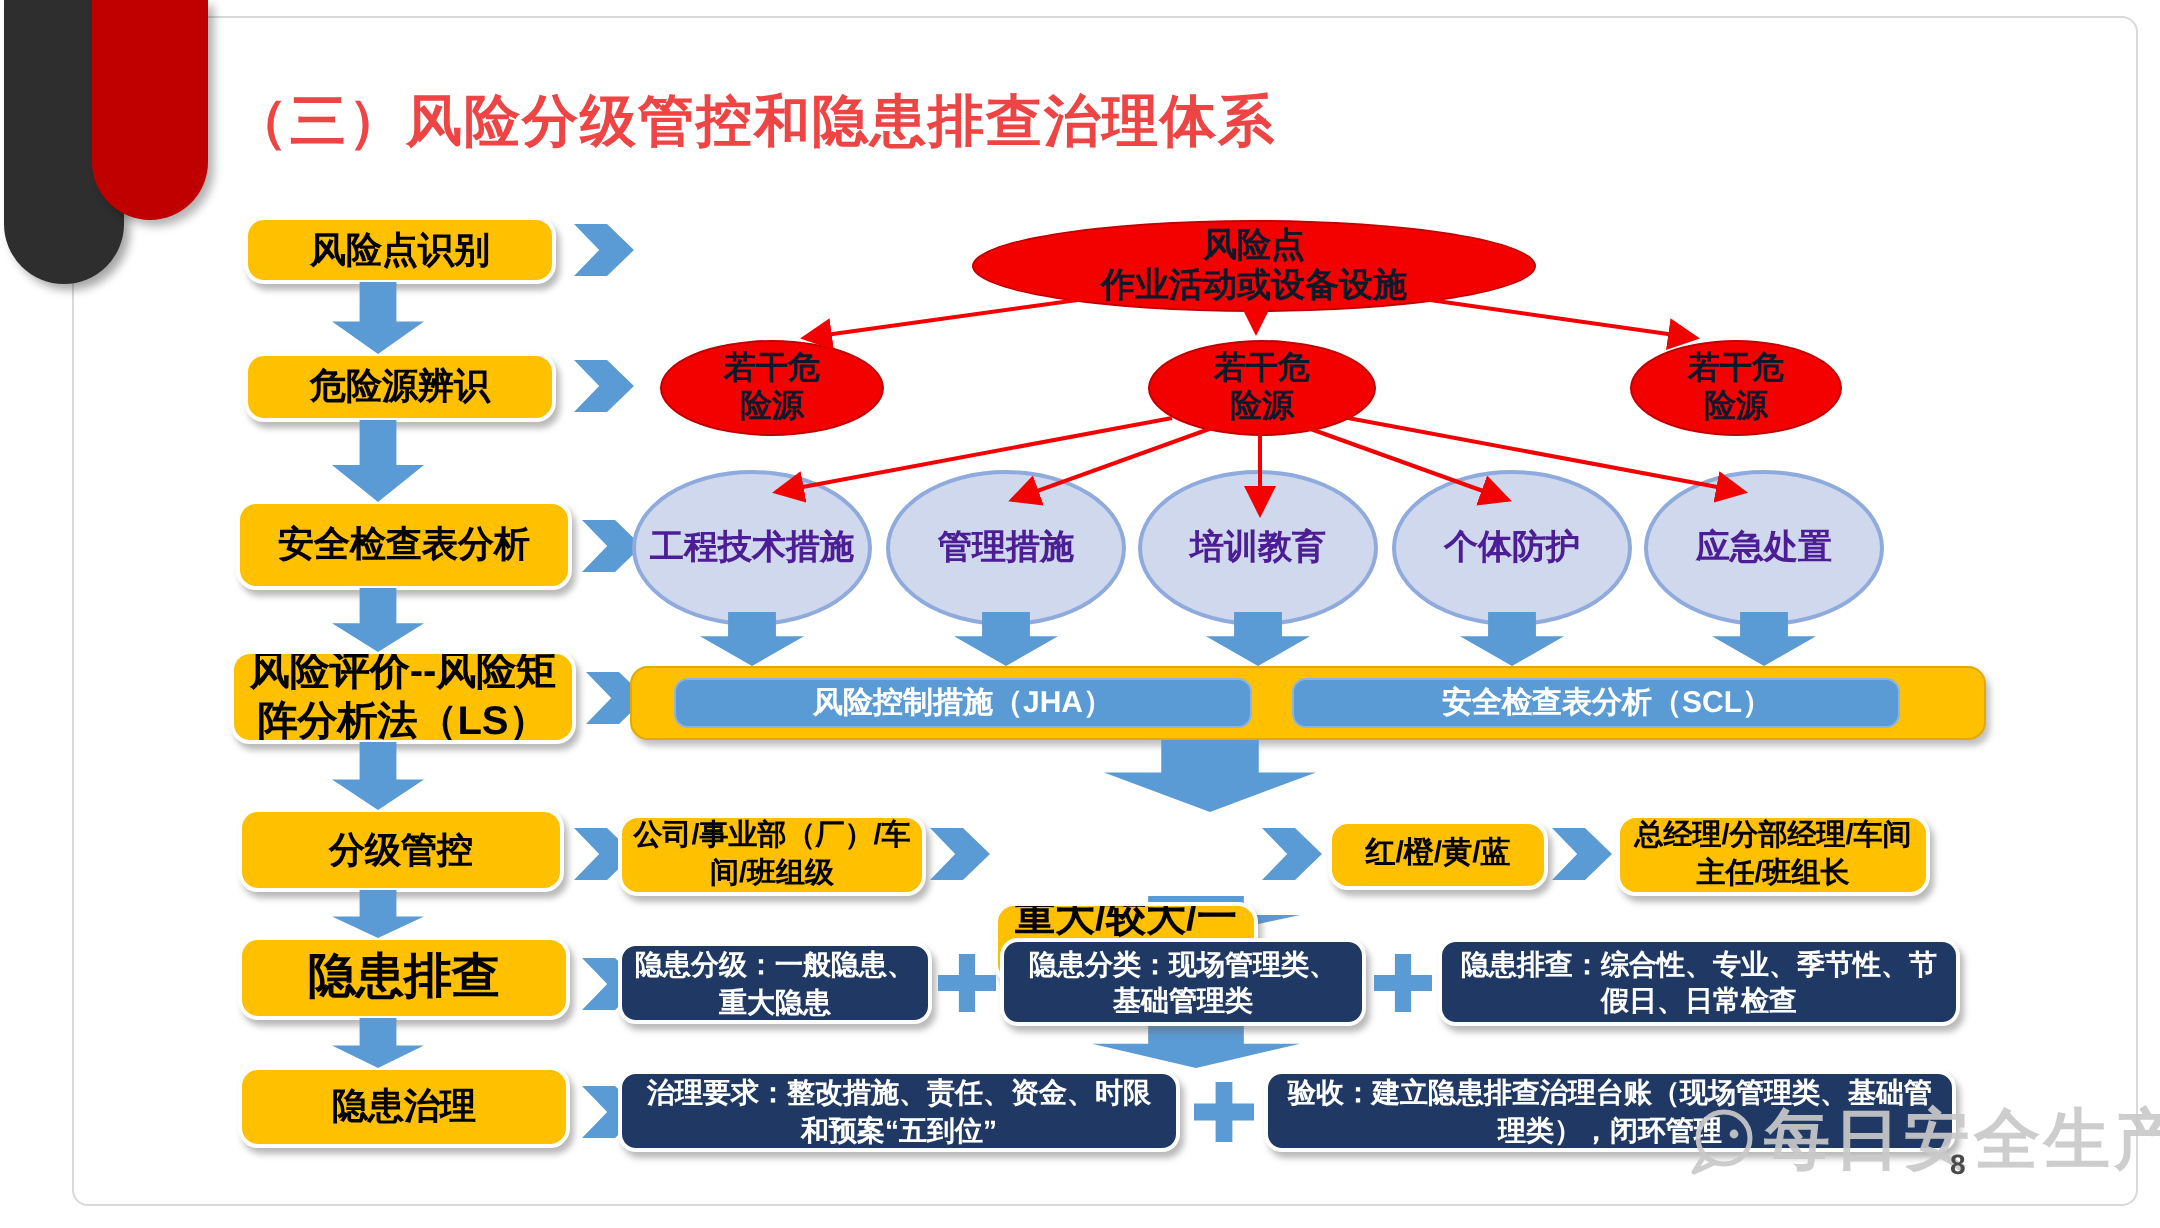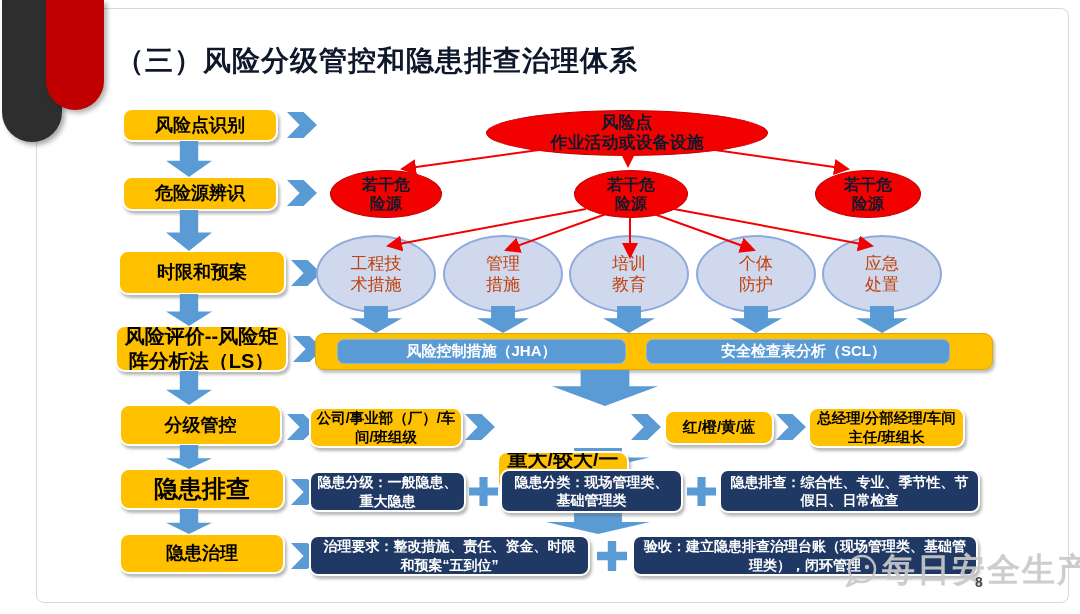--- a/index.html
+++ b/index.html
@@ -15,21 +15,21 @@
   .deco-gray{
     position:absolute;left:2px;top:0;width:60px;height:142px;background:#2e2e2e;
     border-radius:0 0 30px 30px;box-shadow:3px 3px 5px rgba(0,0,0,.35);
   }
   .deco-red{
     position:absolute;left:46px;top:0;width:58px;height:110px;background:#c00000;
     border-radius:0 0 29px 29px;box-shadow:3px 3px 5px rgba(0,0,0,.30);
   }
   .title{
     position:absolute;left:116px;top:42px;width:640px;
-    font-size:28px;font-weight:bold;color:#0f172a;letter-spacing:1px;white-space:nowrap;
+    font-size:28px;font-weight:bold;color:#ef4444;letter-spacing:1px;white-space:nowrap;
   }
   .ybox{
     position:absolute;background:#FFC000;border:2px solid #ffffff;border-radius:10px;
     box-shadow:2px 3px 3px rgba(100,100,100,.45);
     color:#000;font-weight:bold;display:flex;align-items:center;justify-content:center;
     text-align:center;line-height:1.25;word-break:break-all;overflow:hidden;box-sizing:border-box;
   }
   .nbox{
     position:absolute;background:#1F3864;border:2px solid #ffffff;border-radius:9px;
     box-shadow:2px 3px 3px rgba(100,100,100,.45);
@@ -41,21 +41,21 @@
   .varrow{position:absolute;background:#5B9BD5;clip-path:polygon(30% 0,70% 0,70% 55%,100% 55%,50% 100%,0 55%,30% 55%);}
   .warrow{position:absolute;background:#5B9BD5;clip-path:polygon(27% 0,73% 0,73% 45%,100% 45%,50% 100%,0 45%,27% 45%);}
   .plus{position:absolute;background:#5B9BD5;clip-path:polygon(36% 0,64% 0,64% 36%,100% 36%,100% 64%,64% 64%,64% 100%,36% 100%,36% 64%,0 64%,0 36%,36% 36%);}
   .rell{
     position:absolute;background:#f30000;border:1px solid #c00000;border-radius:50%;
     color:#0f172a;font-weight:bold;display:flex;flex-direction:column;align-items:center;justify-content:center;
     text-align:center;line-height:1.2;
   }
   .bell{
     position:absolute;background:#CFD8EC;border:2px solid #8FAADC;border-radius:50%;
-    color:#c2410c;font-weight:normal;display:flex;flex-direction:column;align-items:center;justify-content:center;
+    color:#4c1d95;font-weight:bold;display:flex;flex-direction:row;align-items:center;justify-content:center;
     text-align:center;line-height:1.25;font-size:17px;box-sizing:border-box;
   }
   .ycontainer{
     position:absolute;left:315px;top:333px;width:678px;height:37px;background:#FFC000;
     border:1px solid #e2a900;border-radius:9px;box-shadow:2px 3px 3px rgba(100,100,100,.4);box-sizing:border-box;
   }
   .bluebar{
     position:absolute;background:#5B9BD5;border:1px solid #8ab5e2;border-radius:7px;
     color:#fff;font-weight:bold;font-size:15px;display:flex;align-items:center;justify-content:center;
     white-space:nowrap;box-sizing:border-box;
@@ -75,21 +75,21 @@
 <div id="stage">
 
   <div class="frame"></div>
   <div class="deco-gray"></div>
   <div class="deco-red"></div>
 
   <div class="title">（三）风险分级管控和隐患排查治理体系</div>
 
   <div class="ybox" style="left:122px;top:108px;width:156px;height:34px;font-size:18px;">风险点识别</div>
   <div class="ybox" style="left:122px;top:176px;width:156px;height:35px;font-size:18px;">危险源辨识</div>
-  <div class="ybox" style="left:118px;top:250px;width:168px;height:45px;font-size:18px;">时限和预案</div>
+  <div class="ybox" style="left:118px;top:250px;width:168px;height:45px;font-size:18px;">安全检查表分析</div>
   <div class="ybox" style="left:115px;top:325px;width:173px;height:47px;font-size:20px;">风险评价--风险矩阵分析法（LS）</div>
   <div class="ybox" style="left:119px;top:404px;width:163px;height:42px;font-size:18px;">分级管控</div>
   <div class="ybox" style="left:119px;top:468px;width:166px;height:42px;font-size:24px;">隐患排查</div>
   <div class="ybox" style="left:119px;top:533px;width:166px;height:41px;font-size:18px;">隐患治理</div>
 
   <div class="varrow" style="left:166px;top:141px;width:46px;height:36px;"></div>
   <div class="varrow" style="left:166px;top:210px;width:46px;height:41px;"></div>
   <div class="varrow" style="left:166px;top:294px;width:46px;height:32px;"></div>
   <div class="varrow" style="left:166px;top:371px;width:46px;height:34px;"></div>
   <div class="varrow" style="left:166px;top:445px;width:46px;height:24px;"></div>

